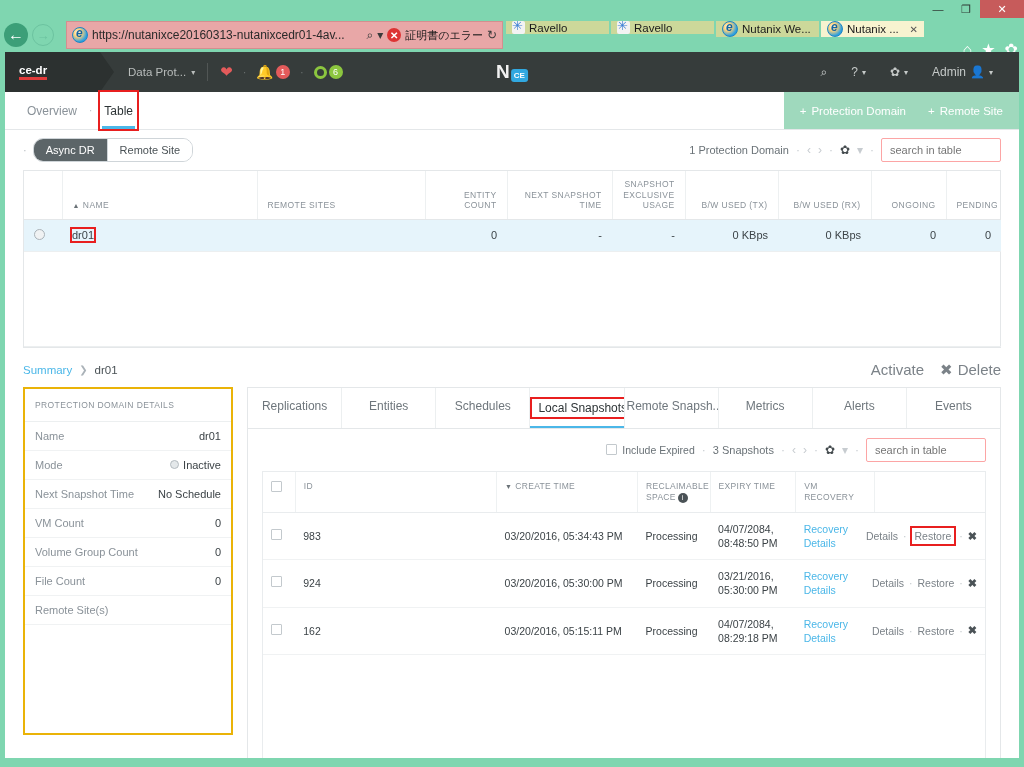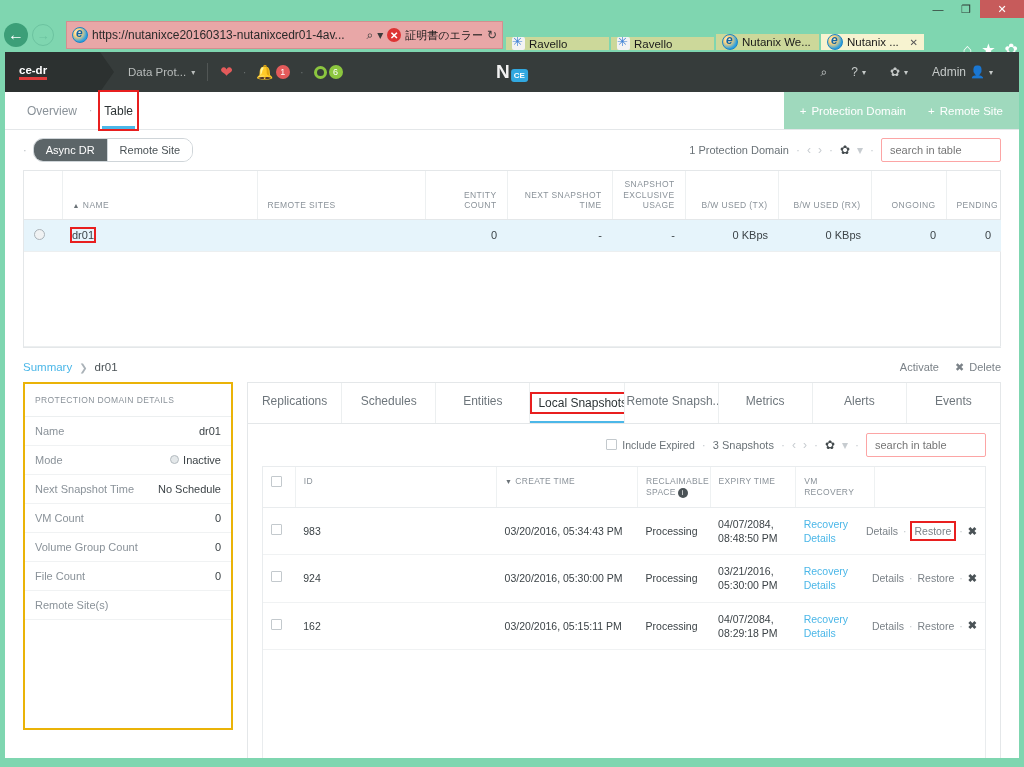--- a/index.html
+++ b/index.html
@@ -61,21 +61,21 @@
   .urlbar .ubicon { font-size: 12px; color: #3a3a3a; flex: none; }
   .err-badge {
     width: 14px; height: 14px; border-radius: 50%; background: #d33;
     color: #fff; font-size: 10px; display:flex; align-items:center;
     justify-content:center; flex: none; font-weight: bold;
   }
   .err-text { font-size: 11px; color: #1a1a1a; white-space: nowrap; flex: none; }
 
   .tabstrip {
     position: absolute; left: 506px; top: 3px; height: 29px;
-    display: flex; align-items: flex-end; gap: 0;
+    display: flex; align-items: flex-start; gap: 0;
   }
   .tab {
     width: 105px; background: #ccd89a; border-right: 2px solid #7fd6b0;
     display: flex; align-items: center; padding: 0 6px; gap: 4px;
     font-size: 11.5px; color: #1a1a1a; overflow: hidden; white-space: nowrap;
   }
   .tab.active { background: #f7f3d0; }
   .tab .tclose { margin-left: auto; font-size: 10px; color: #555; }
   .ravello-ico {
     width: 13px; height: 13px; flex: none;
@@ -235,21 +235,21 @@
   .empty-rows { height: 95px; }
 
   
   .sumbar {
     margin: 13px 18px 0 18px; display: flex; align-items: center;
   }
   .crumb-link { font-size: 11.5px; color: #4bb7e8; }
   .crumb-sep { font-size: 10px; color: #aab2b8; margin: 0 7px; }
   .crumb-cur { font-size: 11.5px; color: #4a5256; }
   .sumbar-right { margin-left: auto; display: flex; align-items: center; gap: 16px; }
-  .sumact { font-size: 11px; color: #7b8288; display: flex; align-items: center; gap: 5px; }
+  .sumact { font-size: 15px; color: #7b8288; display: flex; align-items: center; gap: 5px; }
 
   
   .lower { display: flex; margin: 8px 18px 0 18px; gap: 14px; align-items: flex-start; }
   .pdd-card { width: 210px; border: 2px solid #eab308; background: #fff; }
   .pdd-head {
     font-size: 8.5px; color: #8a9299; letter-spacing: 0.4px; padding: 11px 10px;
     border-bottom: 1px solid #eceff0;
   }
   .pdd-row {
     display: flex; align-items: center; justify-content: space-between;
@@ -568,24 +568,24 @@
         </div>
         <div class="pdd-spacer"></div>
       </div>
 
       <div class="detail-card">
         <div class="dtabs">
           <div class="dtab">
             <span>Replications</span>
           </div>
           <div class="dtab">
-            <span>Schedules</span>
+            <span>Entities</span>
           </div>
           <div class="dtab">
-            <span>Entities</span>
+            <span>Schedules</span>
           </div>
           <div class="dtab active">
             <span class="dtab-hl hl-red">Local Snapshots</span>
           </div>
           <div class="dtab">
             <span>Remote Snapsh...</span>
           </div>
           <div class="dtab">
             <span>Metrics</span>
           </div>

